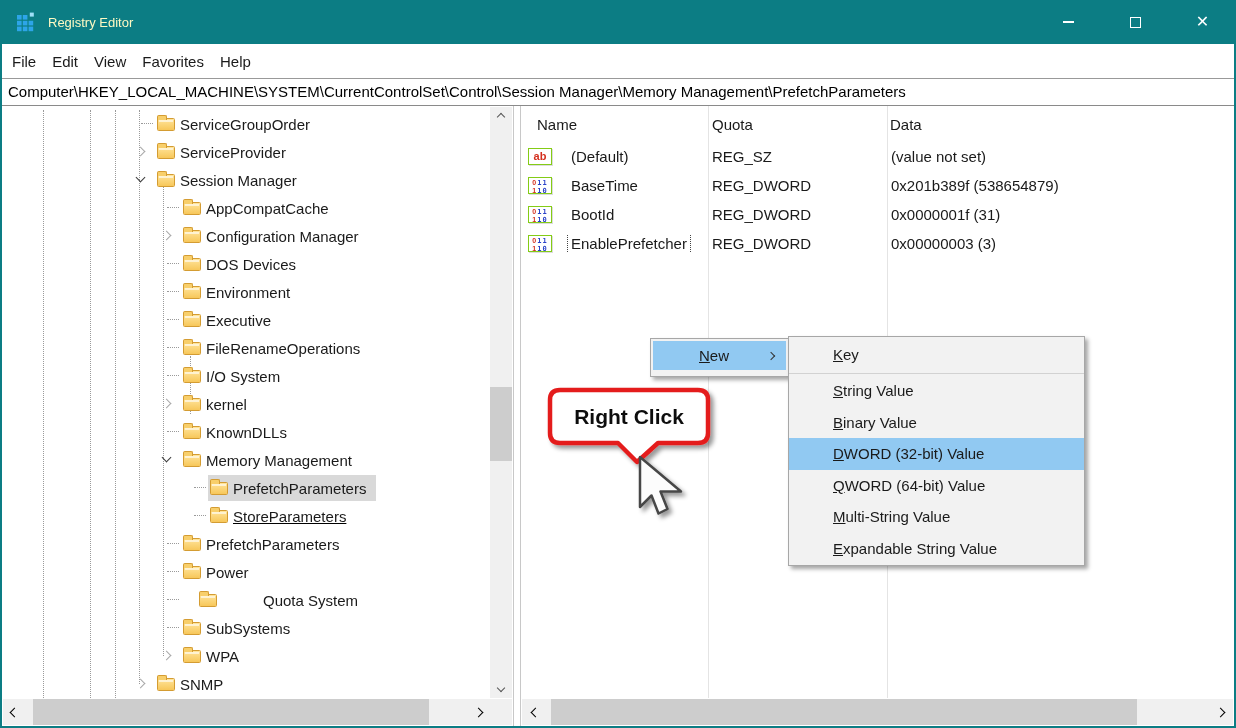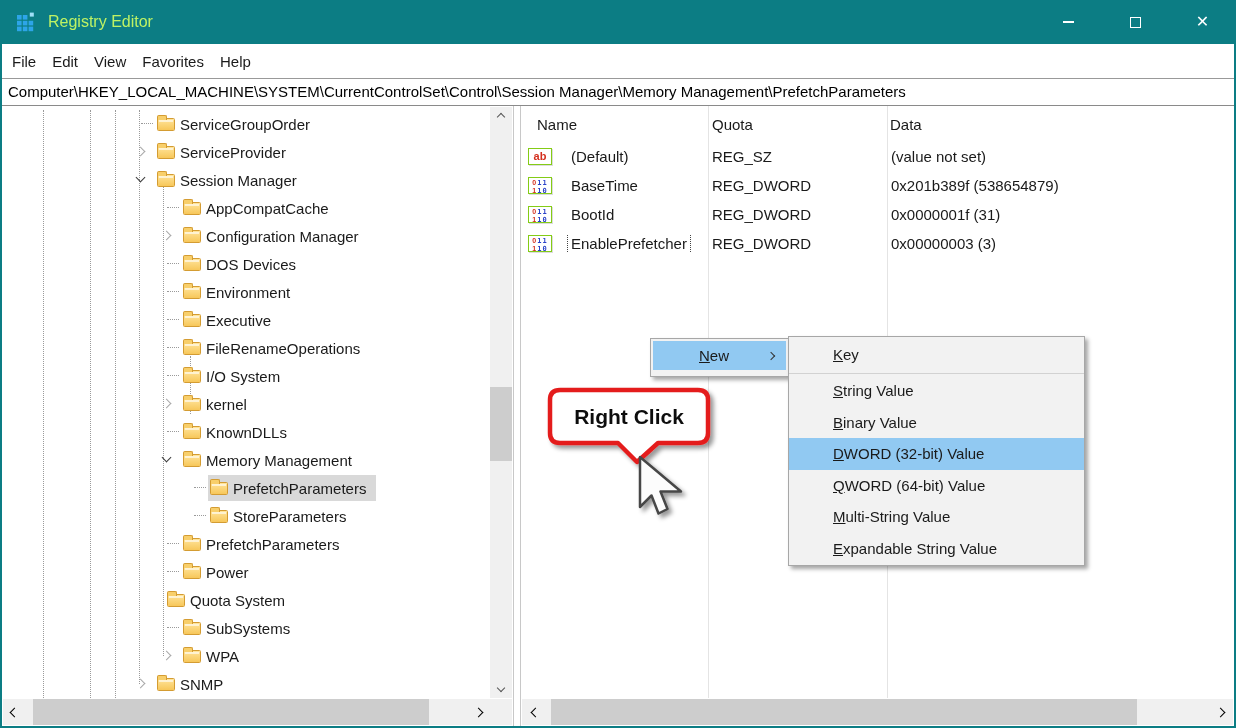--- a/index.html
+++ b/index.html
@@ -8,21 +8,21 @@
     --txt:#1a1a1a; --track:#f0f0f0; --thumb:#cdcdcd; --arrow:#555;
   }
   *{margin:0;padding:0;box-sizing:border-box;font-family:"Liberation Sans",sans-serif;}
   body{background:#555;}
   .win{position:relative;width:1236px;height:728px;background:#fff;overflow:hidden;}
   .frame{position:absolute;inset:0;border:2px solid var(--accent);pointer-events:none;z-index:50;}
 
   
   .titlebar{position:absolute;left:0;top:0;width:1236px;height:44px;background:var(--accent);display:flex;align-items:center;}
   .appicon{margin-left:16px;width:20px;height:20px;flex:none;}
-  .title{color:#bef264;font-size:16px;margin-left:12px;}
+  .title{color:#fef9c3;font-size:13px;margin-left:12px;}
   .caps{position:absolute;right:0;top:0;height:44px;display:flex;}
   .cap{width:67px;height:44px;display:flex;align-items:center;justify-content:center;}
   .glyph-min{width:11px;height:2px;background:#fff;}
   .glyph-max{width:11px;height:11px;border:1.5px solid #fff;}
   .glyph-close{color:#fff;font-size:16px;line-height:16px;font-family:"DejaVu Sans",sans-serif;}
 
   
   .menubar{position:absolute;left:2px;top:44px;width:1232px;height:34px;background:#fff;display:flex;align-items:center;}
   .mbitem{padding:0 8px;font-size:15px;color:var(--txt);line-height:33px;}
   .mbitem:first-child{margin-left:2px;}
@@ -243,42 +243,42 @@
         </div>
         <div class="trow">
           <i class="stub" style="left: 192px;"></i>
           <span class="node sel" style="left: 206px;">
             <i class="fold"></i>
             <span class="tlabel">PrefetchParameters</span>
           </span>
         </div>
         <div class="trow">
           <i class="stub" style="left: 192px;"></i>
-          <span class="node" style="left: 206px;">
+          <span class="node" style="left: 206px; text-decoration: underline;">
             <i class="fold"></i>
             <span class="tlabel">StoreParameters</span>
           </span>
         </div>
         <div class="trow">
           <i class="stub" style="left: 165px;"></i>
           <span class="node" style="left: 179px;">
             <i class="fold"></i>
             <span class="tlabel">PrefetchParameters</span>
           </span>
         </div>
         <div class="trow">
           <i class="stub" style="left: 165px;"></i>
           <span class="node" style="left: 179px;">
             <i class="fold"></i>
             <span class="tlabel">Power</span>
           </span>
         </div>
         <div class="trow">
           <i class="stub" style="left: 165px;"></i>
-          <span class="node" style="left: 163px;">
+          <span class="node" style="left: 195px; gap: 41px;">
             <i class="fold"></i>
             <span class="tlabel">Quota System</span>
           </span>
         </div>
         <div class="trow">
           <i class="stub" style="left: 165px;"></i>
           <span class="node" style="left: 179px;">
             <i class="fold"></i>
             <span class="tlabel">SubSystems</span>
           </span>

